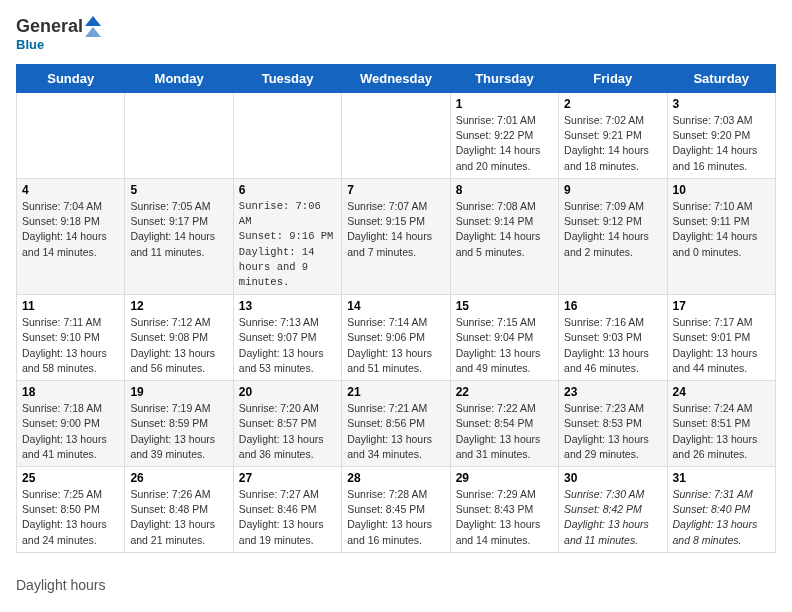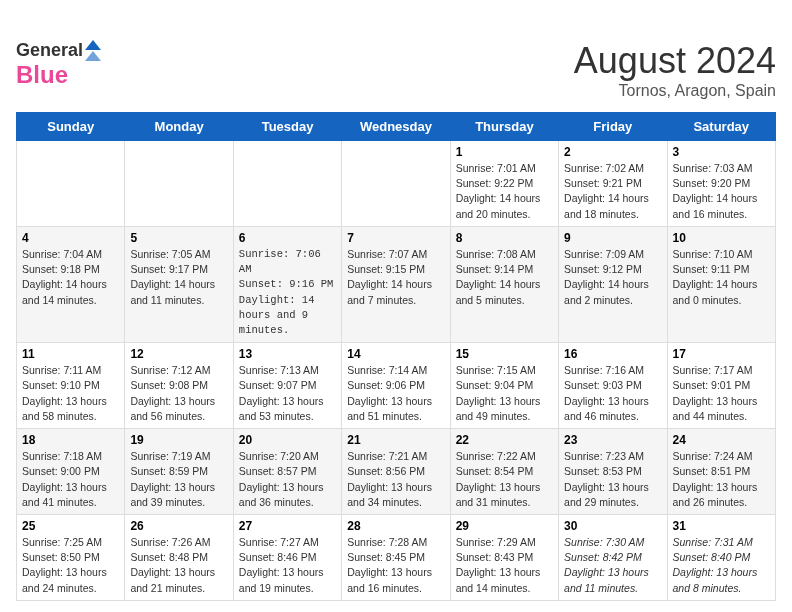--- a/index.html
+++ b/index.html
@@ -8,29 +8,28 @@
       background: #fff;
       width: 792px;
       min-height: 612px;
       padding: 16px;
     }
     .header {
       display: flex;
       justify-content: space-between;
       align-items: flex-start;
       margin-bottom: 12px;
-      margin-top: 24px;
     }
     .logo {
       display: flex;
       align-items: center;
       gap: 4px;
     }
     .logo-text-general { font-size: 18px; font-weight: bold; color: #333; }
-    .logo-text-blue { font-size: 24px; font-weight: bold; color: #ec4899; }
+    .logo-text-blue { font-size: 13px; font-weight: bold; color: #0369a1; }
     .title-block { text-align: right; }
     .title-block h1 { font-size: 36px; color: #333; font-weight: normal; }
     .title-block h2 { font-size: 16px; color: #555; font-weight: normal; }
 
     .calendar { width: 100%; border-collapse: collapse; }
     .calendar th {
       background: #1565c0;
       color: #fff;
       font-size: 13px;
       padding: 6px 4px;
@@ -65,24 +64,20 @@
       <div style="display:flex;align-items:center">
         <span class="logo-text-general">General</span>
         <div style="display:flex;flex-direction:column;align-items:center;margin-left:2px">
           <div style="width:0;height:0;border-left:8px solid transparent;border-right:8px solid transparent;border-bottom:10px solid #1565c0;margin-bottom:1px;"></div>
           <div style="width:0;height:0;border-left:8px solid transparent;border-right:8px solid transparent;border-bottom:10px solid #1565c0;opacity:0.6;"></div>
         </div>
       </div>
       <span class="logo-text-blue">Blue</span>
     </div>
   </div>
-  <div class="title-block">
-    <h1>August 2024</h1>
-    <h2>Tornos, Aragon, Spain</h2>
-  </div>
 </div>
 
 <table class="calendar">
   <thead>
     <tr>
     <th>Sunday</th>
         <th>Monday</th>
         <th>Tuesday</th>
         <th>Wednesday</th>
         <th>Thursday</th>

